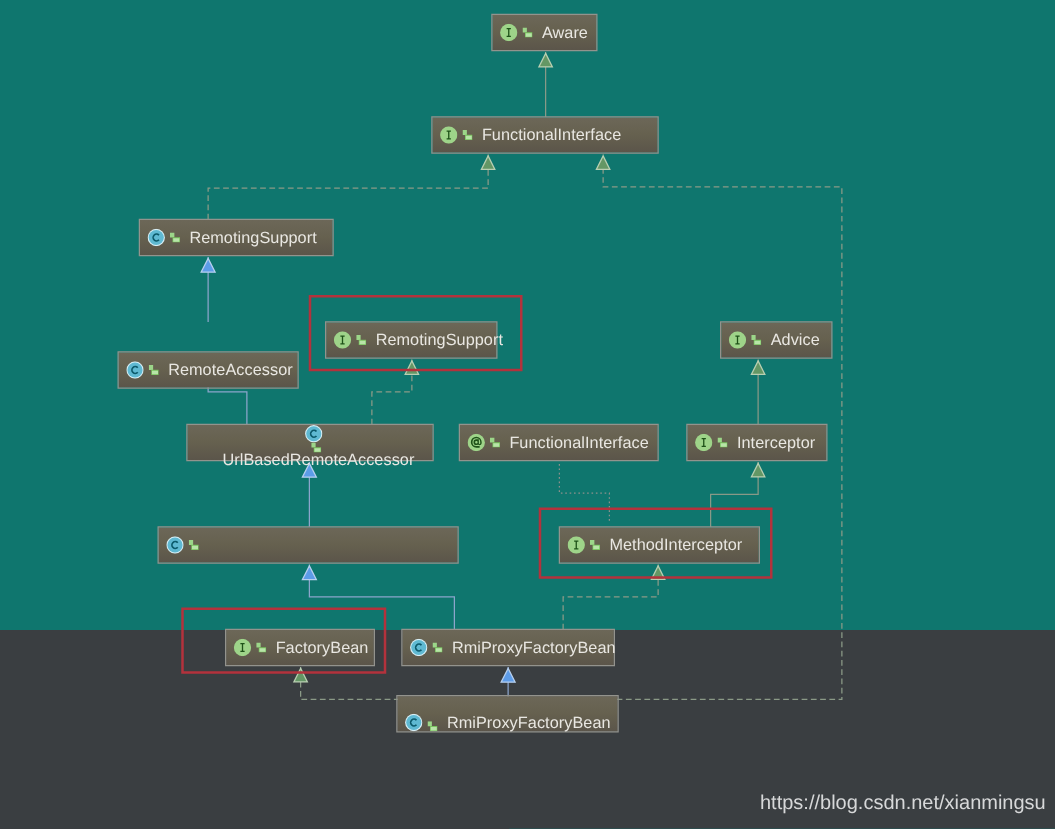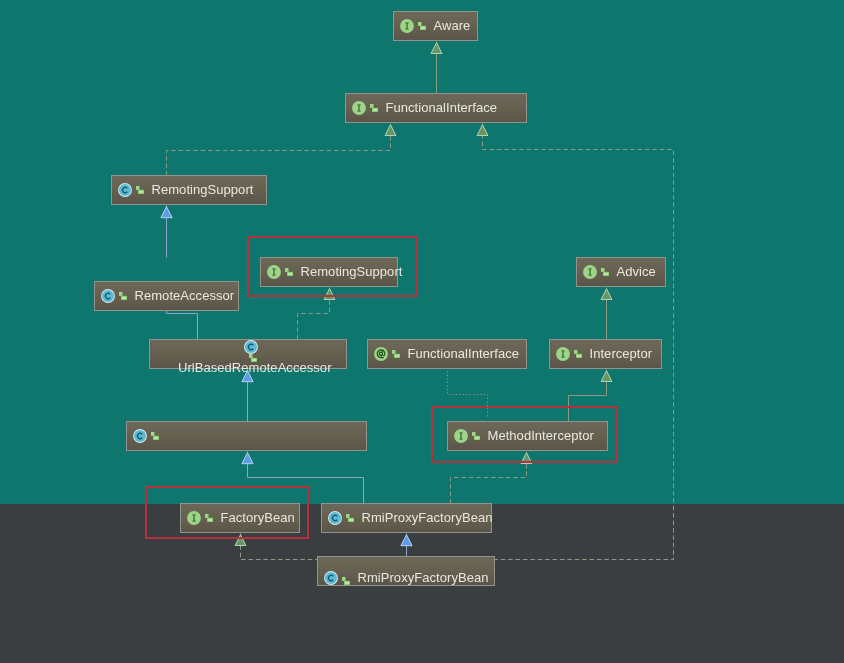--- a/index.html
+++ b/index.html
@@ -255,13 +255,14 @@
     <path d="M11.1 10.6a3.85 3.85 0 1 1 0-5.2l-1.25 1.05a2.3 2.3 0 1 0 0 3.1z" fill="#0c5a6b"></path>
   </svg>
         <svg class="ic2" width="8" height="8" viewBox="0 0 8 8">
     <path d="M0 0h3.5v3.9H0z" fill="#9cd689"></path>
     <path d="M2 3.8h6v4.2H2z" fill="#77c35d"></path>
     <path d="M2.6 4.5h4.8v2.8H2.6z" fill="#b8e4a8"></path>
   </svg>
         <span class="lbl">RmiProxyFactoryBean</span>
       </div>
     </div>
+  <div id="wm" style="left: 608px; top: 634px; color: rgb(215, 216, 217);">https://blog.csdn.net/xianmingsu</div>
 </div>
 
 </body></html>

